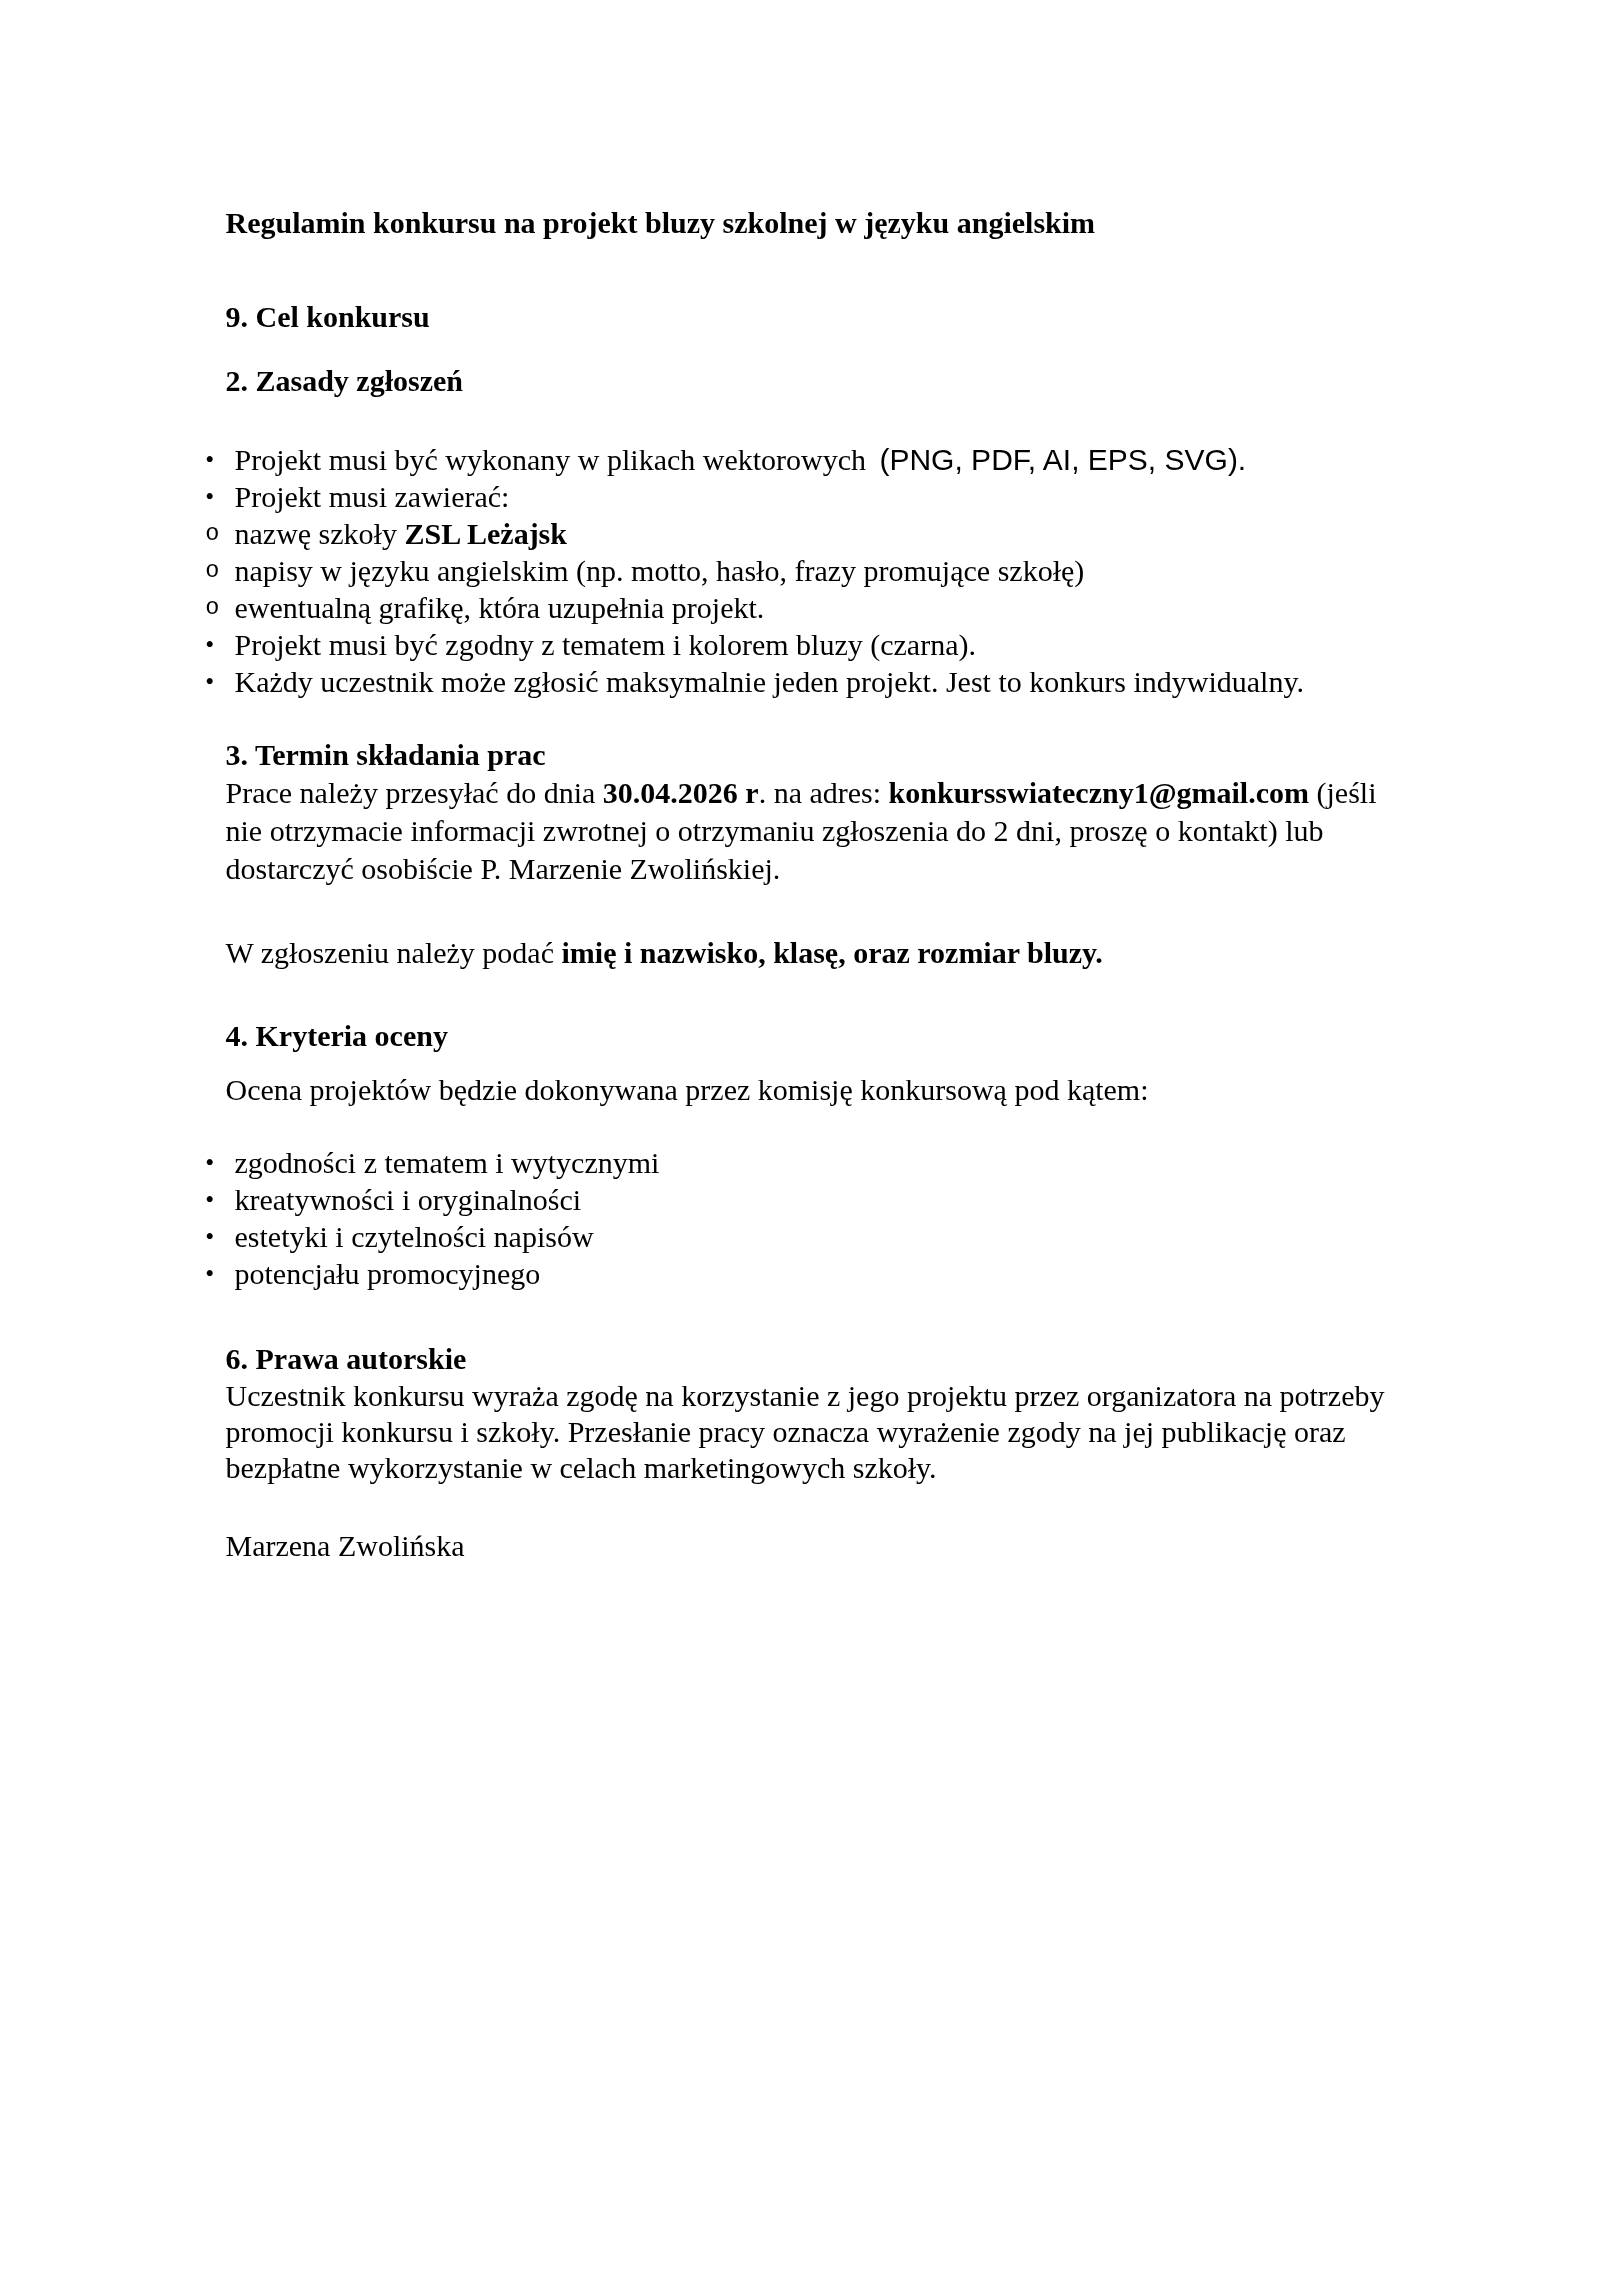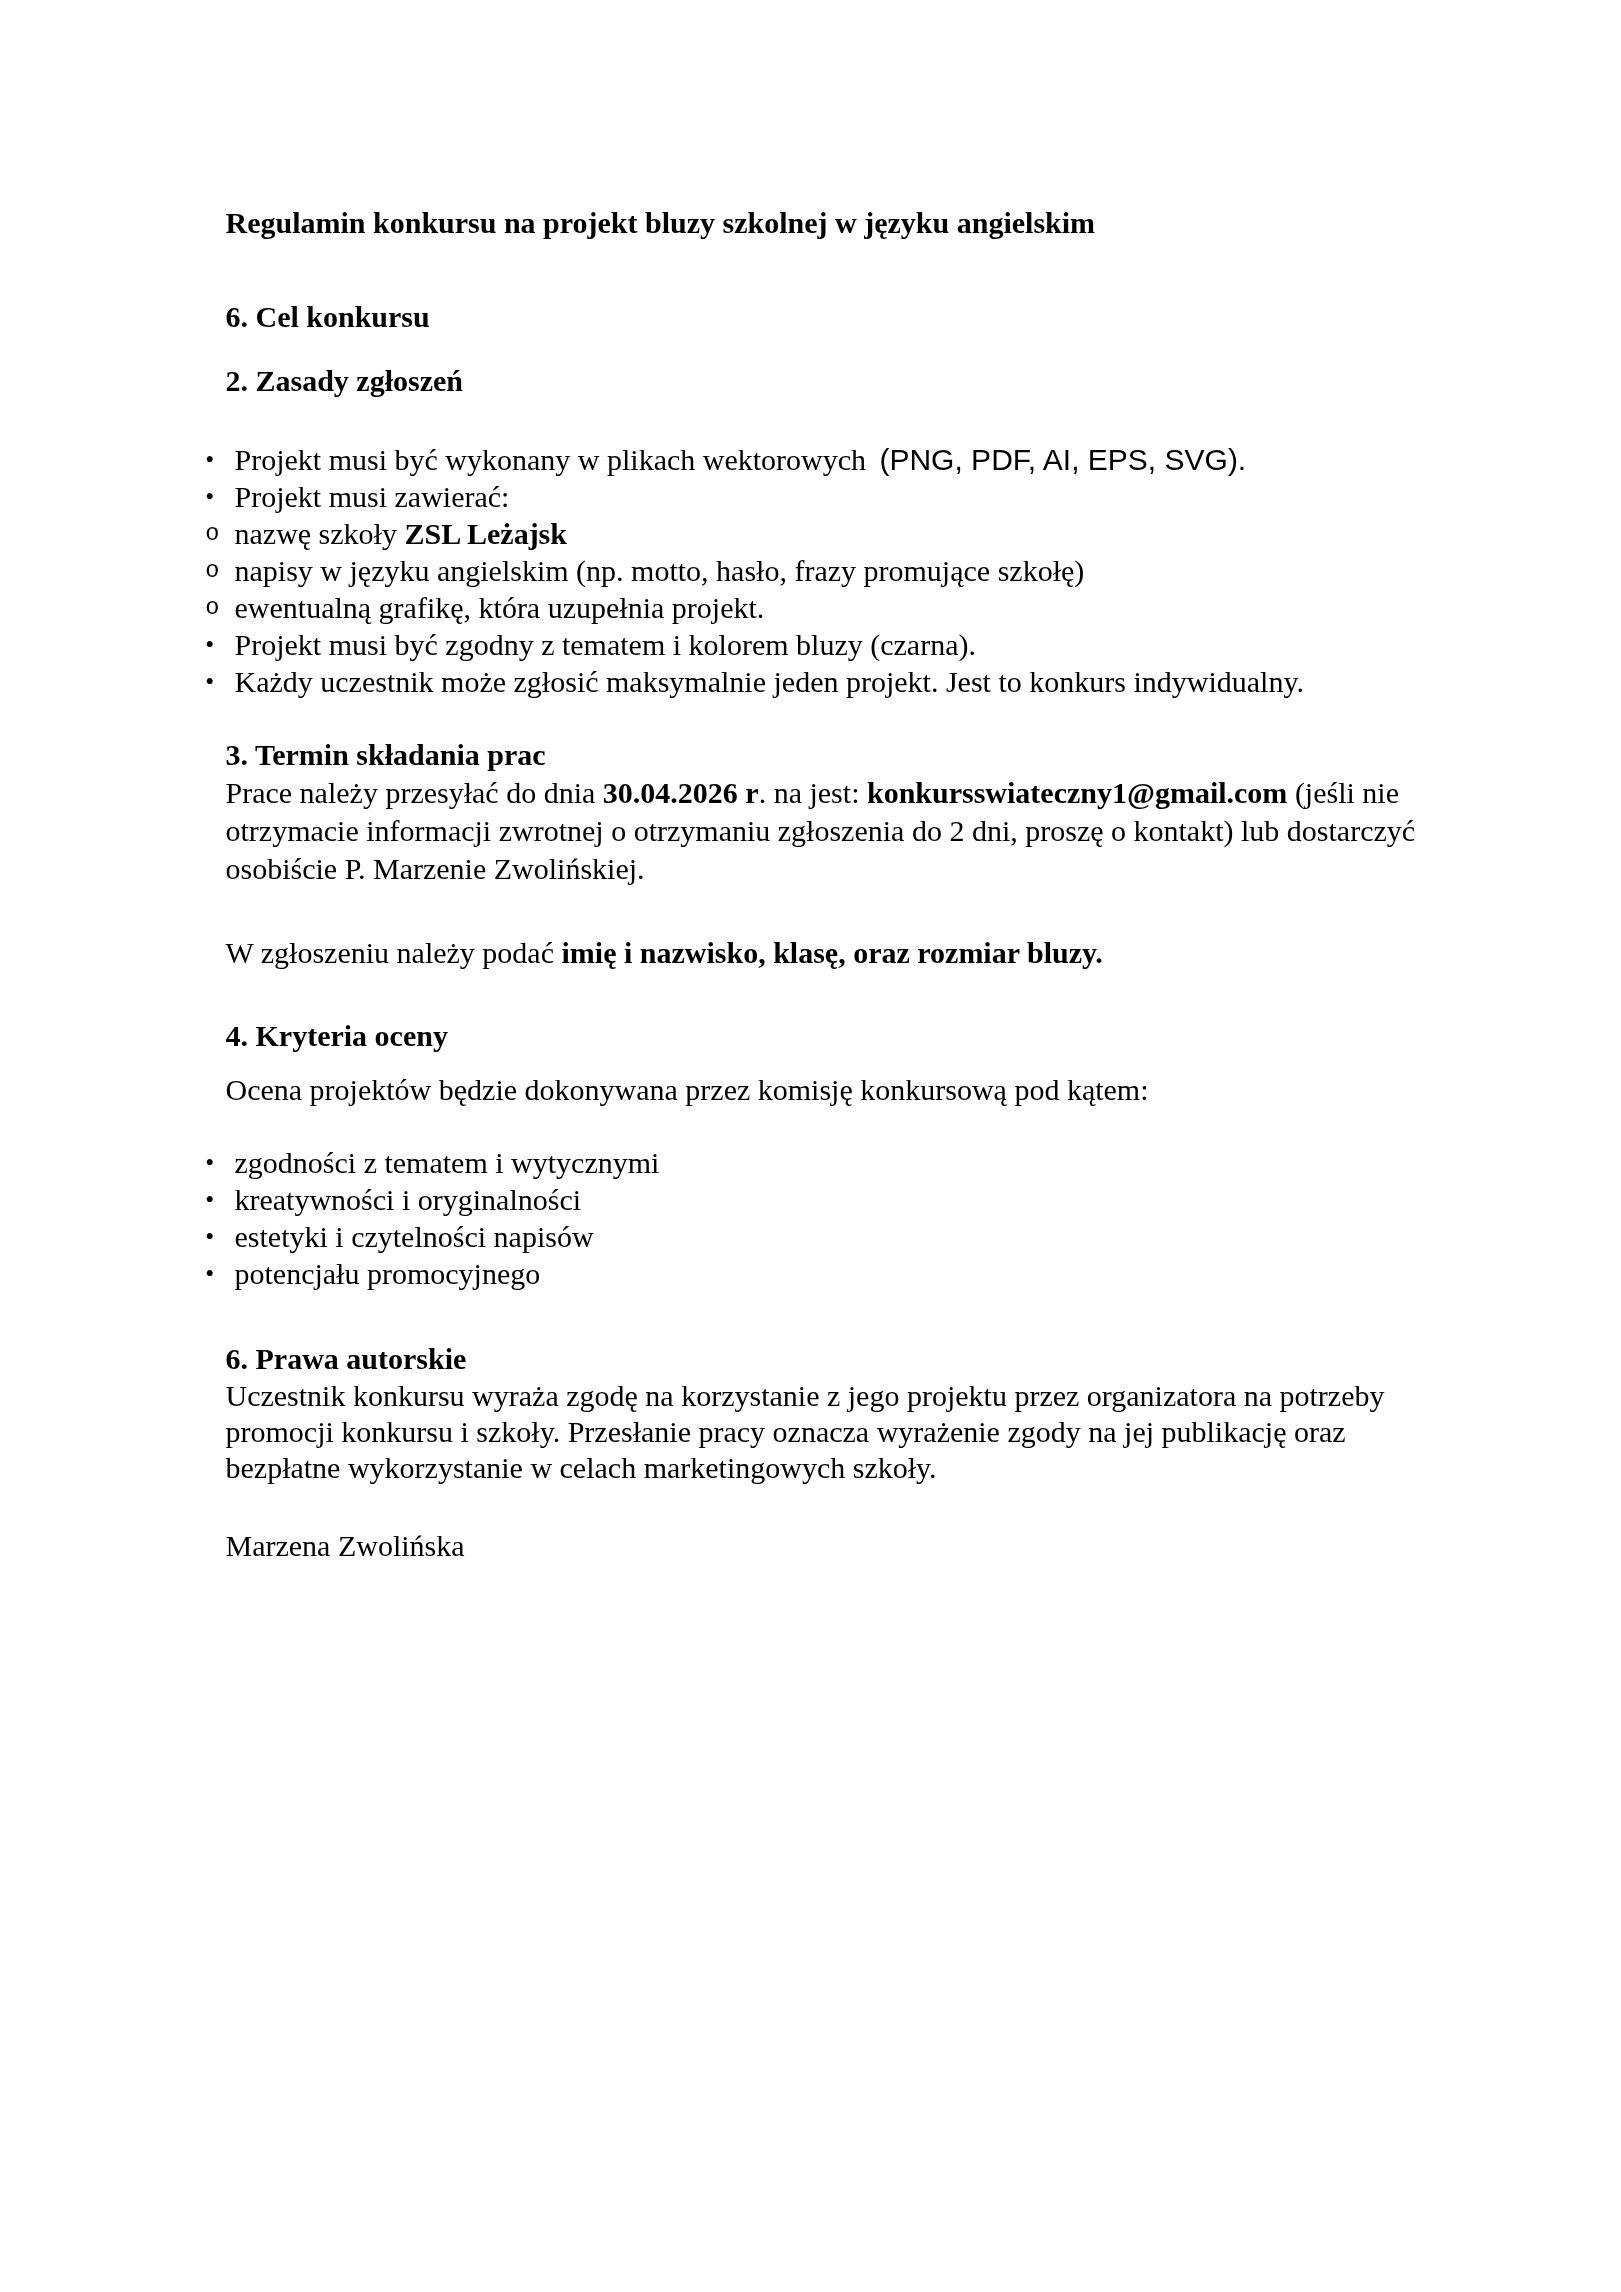--- a/index.html
+++ b/index.html
@@ -56,21 +56,21 @@
 
   .signature { margin-top: 41px; line-height: 38px; }
 </style>
 </head>
 <body>
 
 <div class="page">
 
   <div class="doc-title indent">Regulamin konkursu na projekt bluzy szkolnej w języku angielskim</div>
 
-  <div class="h s1-heading indent">6. Cel konkursu</div>
+  <div class="h s1-heading indent">9. Cel konkursu</div>
 
   <div class="h s2-heading indent">2. Zasady zgłoszeń</div>
 
   <div class="list">
     <div class="li">
       <span class="marker">•</span>
       <span class="li-text"><span>Projekt musi być wykonany w plikach wektorowych </span><span class="sans">(PNG, PDF, AI, EPS, SVG).</span></span>
     </div>
     <div class="li">
       <span class="marker">•</span>
@@ -92,21 +92,21 @@
       <span class="marker">•</span>
       <span class="li-text">Projekt musi być zgodny z tematem i kolorem bluzy (czarna).</span>
     </div>
     <div class="li">
       <span class="marker">•</span>
       <span class="li-text">Każdy uczestnik może zgłosić maksymalnie jeden projekt. Jest to konkurs indywidualny.</span>
     </div>
   </div>
 
   <div class="h s3-heading indent">3. Termin składania prac</div>
-  <div class="s3-para indent"><span>Prace należy przesyłać do dnia </span><span class="bold">30.04.2026 r</span><span>. na jest: </span><span class="bold">konkursswiateczny1@gmail.com</span><span> (jeśli nie otrzymacie informacji zwrotnej o otrzymaniu zgłoszenia do 2 dni,  proszę o kontakt) lub dostarczyć osobiście P. Marzenie Zwolińskiej.</span></div>
+  <div class="s3-para indent"><span>Prace należy przesyłać do dnia </span><span class="bold">30.04.2026 r</span><span>. na adres: </span><span class="bold">konkursswiateczny1@gmail.com</span><span> (jeśli nie otrzymacie informacji zwrotnej o otrzymaniu zgłoszenia do 2 dni,  proszę o kontakt) lub dostarczyć osobiście P. Marzenie Zwolińskiej.</span></div>
 
   <div class="note indent"><span>W zgłoszeniu należy podać </span><span class="bold">imię i nazwisko, klasę, oraz rozmiar bluzy.</span></div>
 
   <div class="h s4-heading indent">4. Kryteria oceny</div>
   <div class="s4-intro indent">Ocena projektów będzie dokonywana przez komisję konkursową pod kątem:</div>
 
   <div class="list s4-list">
     <div class="li">
       <span class="marker">•</span>
       <span class="li-text">zgodności z tematem i wytycznymi</span>

